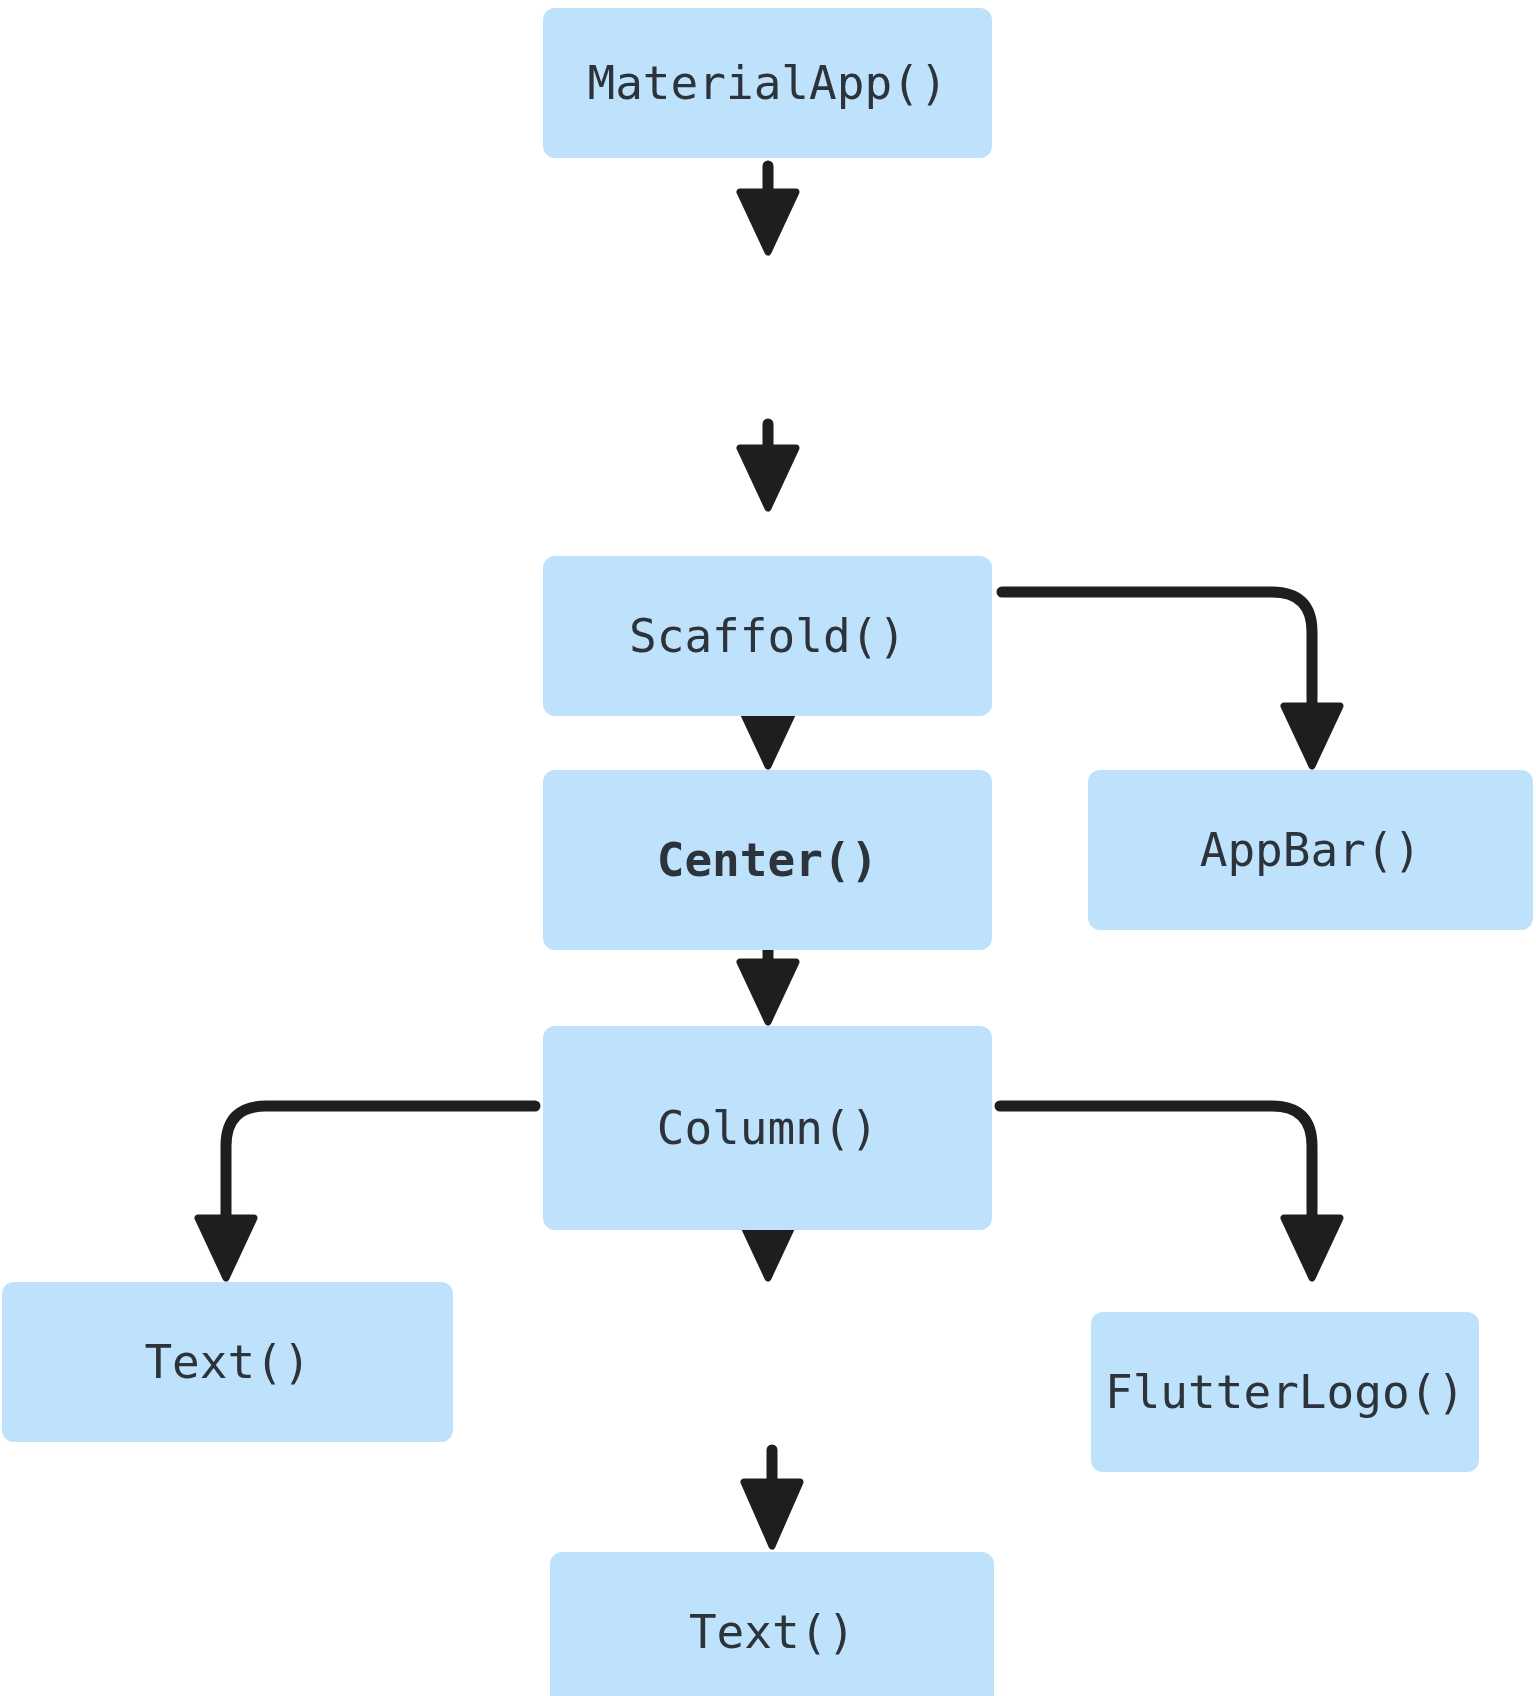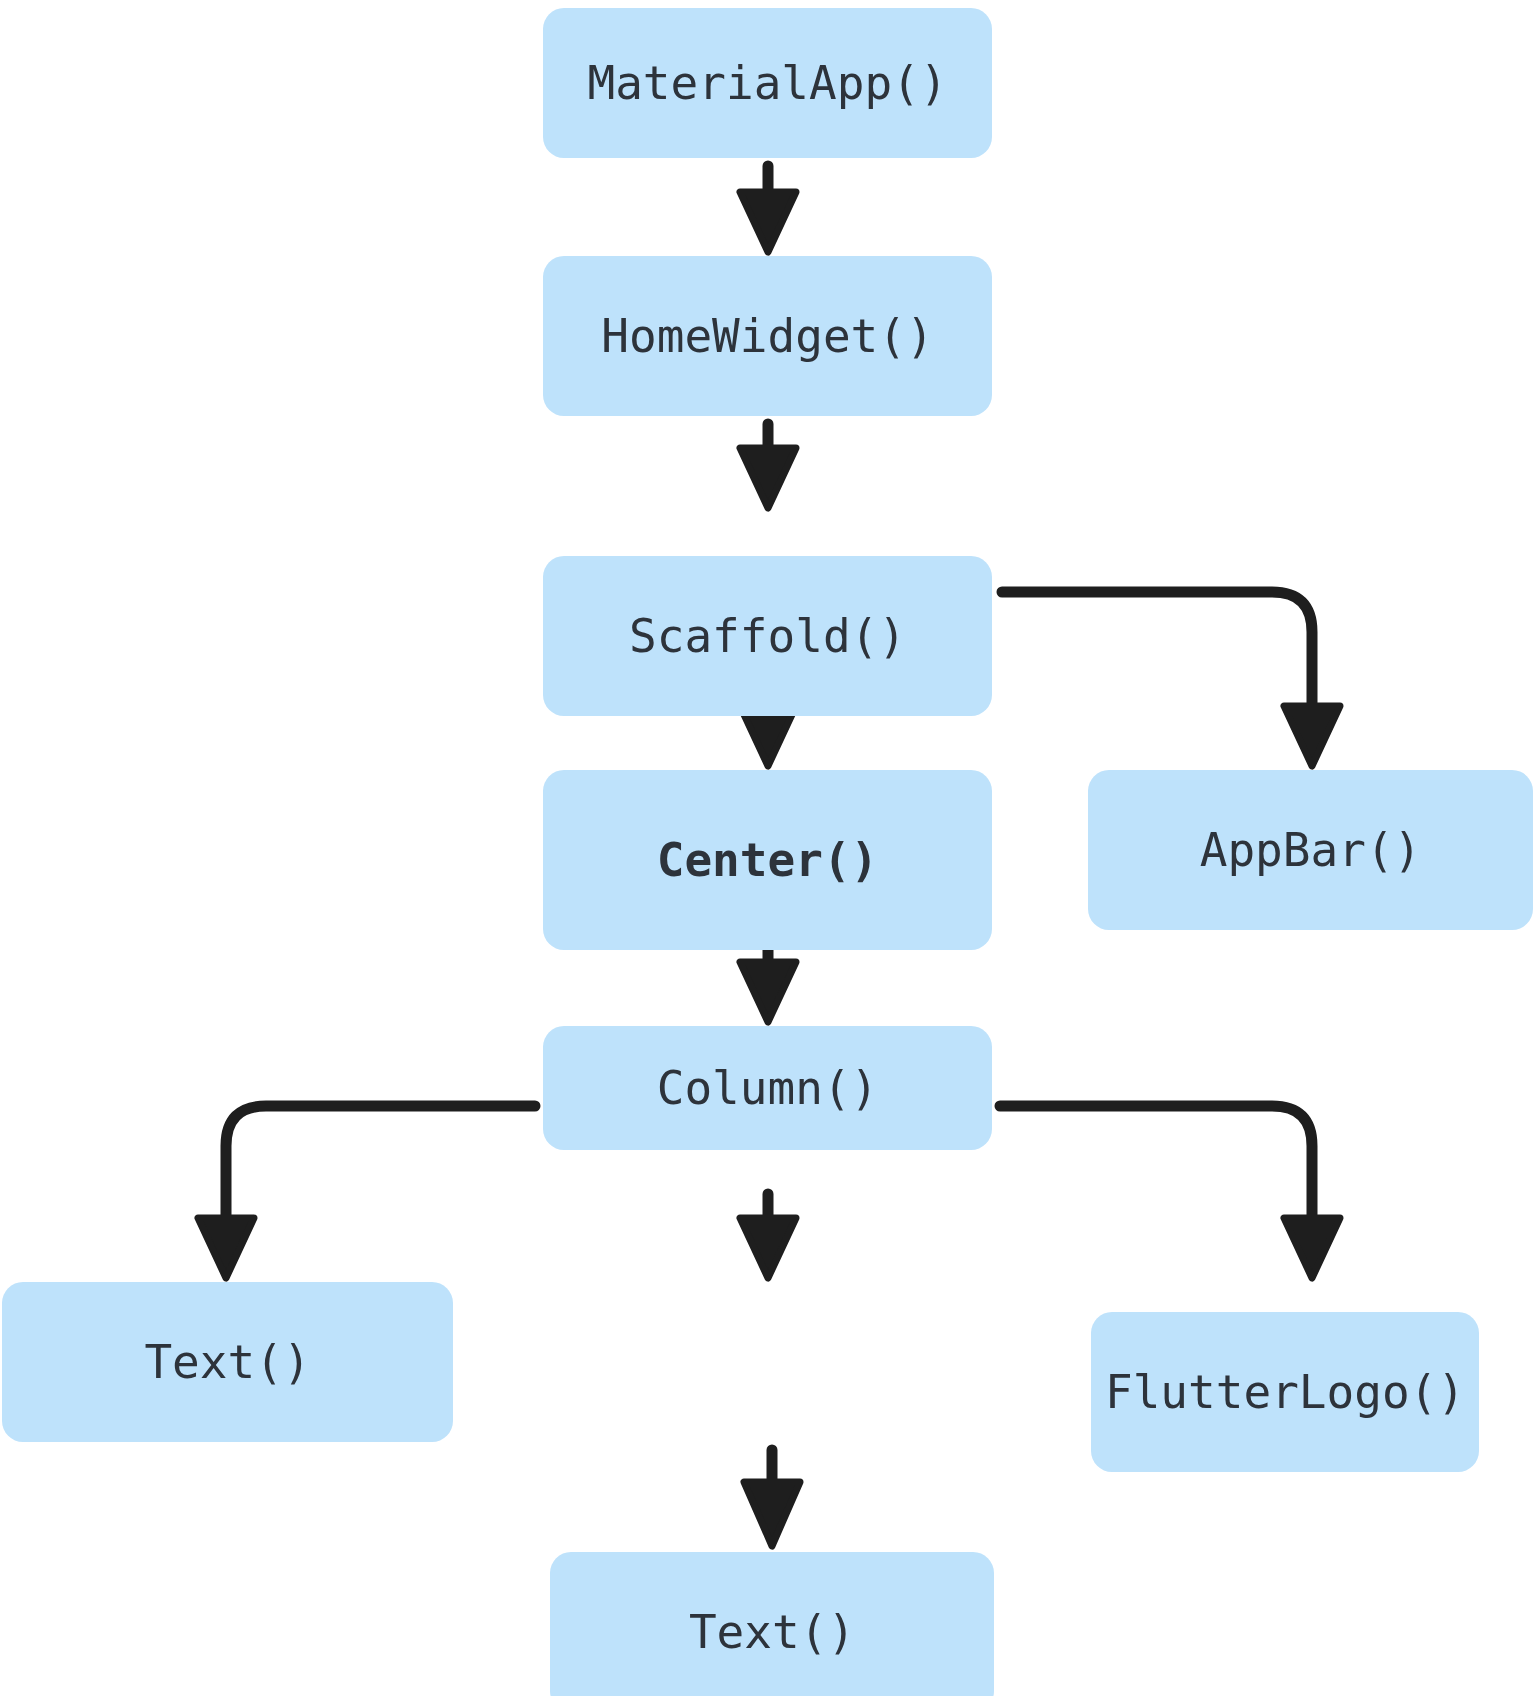--- a/index.html
+++ b/index.html
@@ -12,32 +12,32 @@
   #canvas{
     position:relative;
     width:1536px;height:1696px;
     background:var(--background);
     overflow:hidden;
     font-family:"DejaVu Sans Mono","Liberation Mono",monospace;
   }
   .node{
     position:absolute;
     background:var(--node-fill);
-    border-radius:21px;
+    border-radius:12px;
     display:flex;align-items:center;justify-content:center;
     font-size:46px;font-weight:500;line-height:1;
     color:var(--node-text);
     white-space:nowrap;
   }
   #n-materialapp     {left:543px;  top:8px;    width:449px; height:150px;}
   #n-homewidget      {left:543px;  top:256px;  width:449px; height:160px;}
   #n-scaffold        {left:543px;  top:512px;  width:449px; height:160px;margin-top:44px;}
   #n-center          {left:543px;  top:770px;  width:449px; height:180px;font-weight:bold;}
   #n-appbar          {left:1088px; top:770px;  width:445px; height:160px;}
-  #n-column          {left:543px;  top:1026px; width:449px; height:124px;}
+  #n-column          {left:543px;  top:1026px; width:449px; height:204px;}
   #n-text-1          {left:2px;    top:1282px; width:451px; height:160px;}
   #n-elevationbutton {left:504px;  top:1282px; width:537px; height:160px;}
   #n-flutterlogo     {left:1091px; top:1312px; width:388px; height:160px;}
   #n-text-2          {left:550px;  top:1552px; width:444px; height:160px;}
 
   #edges{position:absolute;left:0;top:0;width:1536px;height:1696px;}
   .edge-line{
     fill:none;
     stroke:var(--arrow);
     stroke-width:11;
@@ -98,21 +98,20 @@
     </g>
 
     <g>
       <path class="edge-line" d="M772 1450 L772 1488"></path>
       <polygon class="edge-head" points="744,1482 800,1482 772,1546"></polygon>
     </g>
   </svg>
 
   <div class="node" id="n-materialapp">MaterialApp()</div>
 
-  <div class="node" id="n-homewidget">HomeWidget()</div>
 
   <div class="node" id="n-scaffold">Scaffold()</div>
 
   <div class="node" id="n-center">Center()</div>
 
   <div class="node" id="n-appbar">AppBar()</div>
 
   <div class="node" id="n-column">Column()</div>
 
   <div class="node" id="n-text-1">Text()</div>

